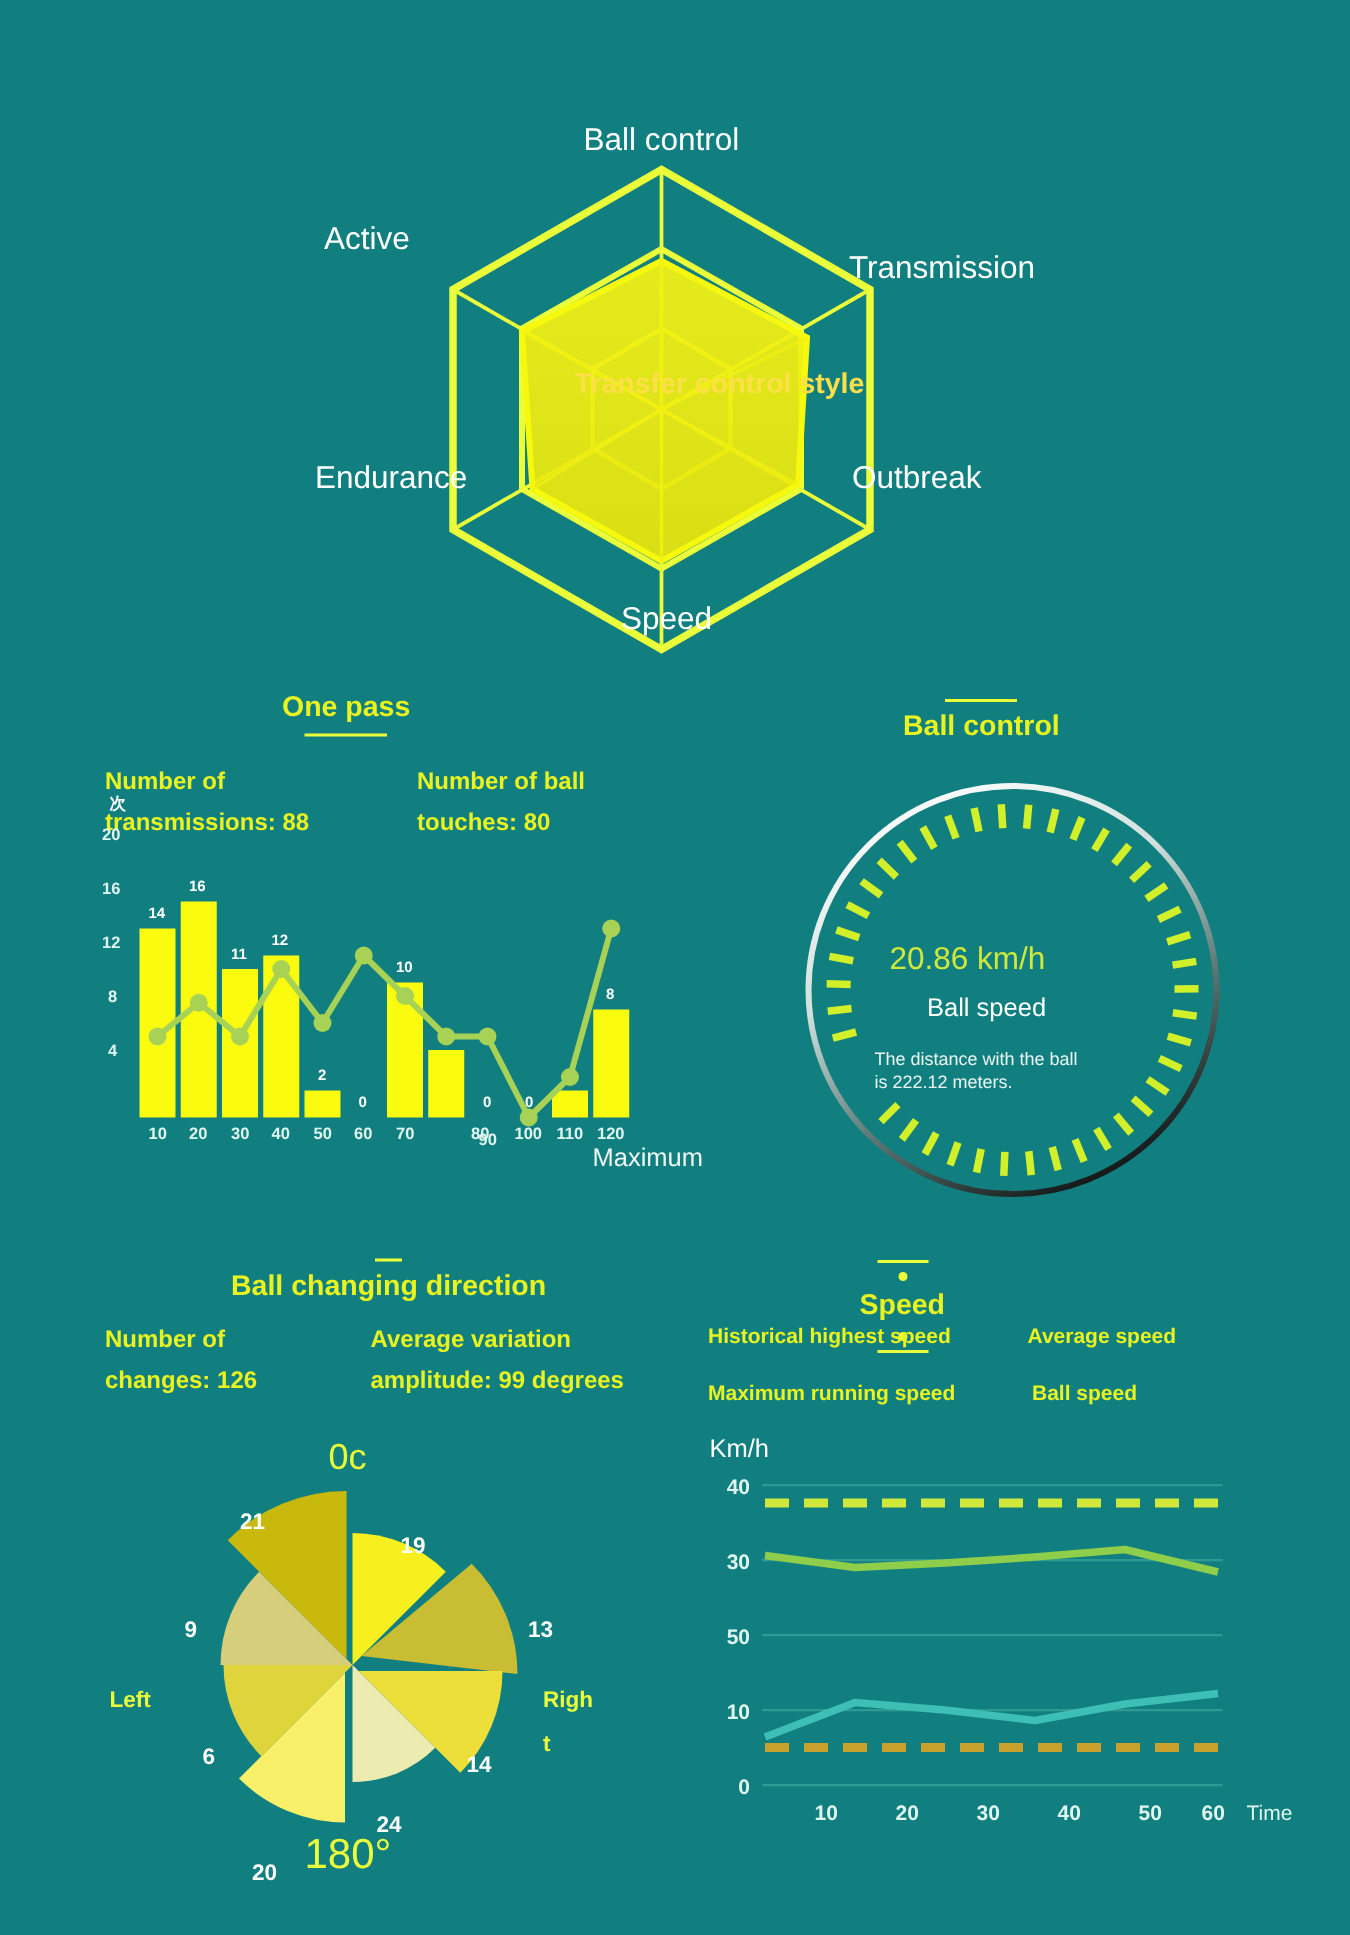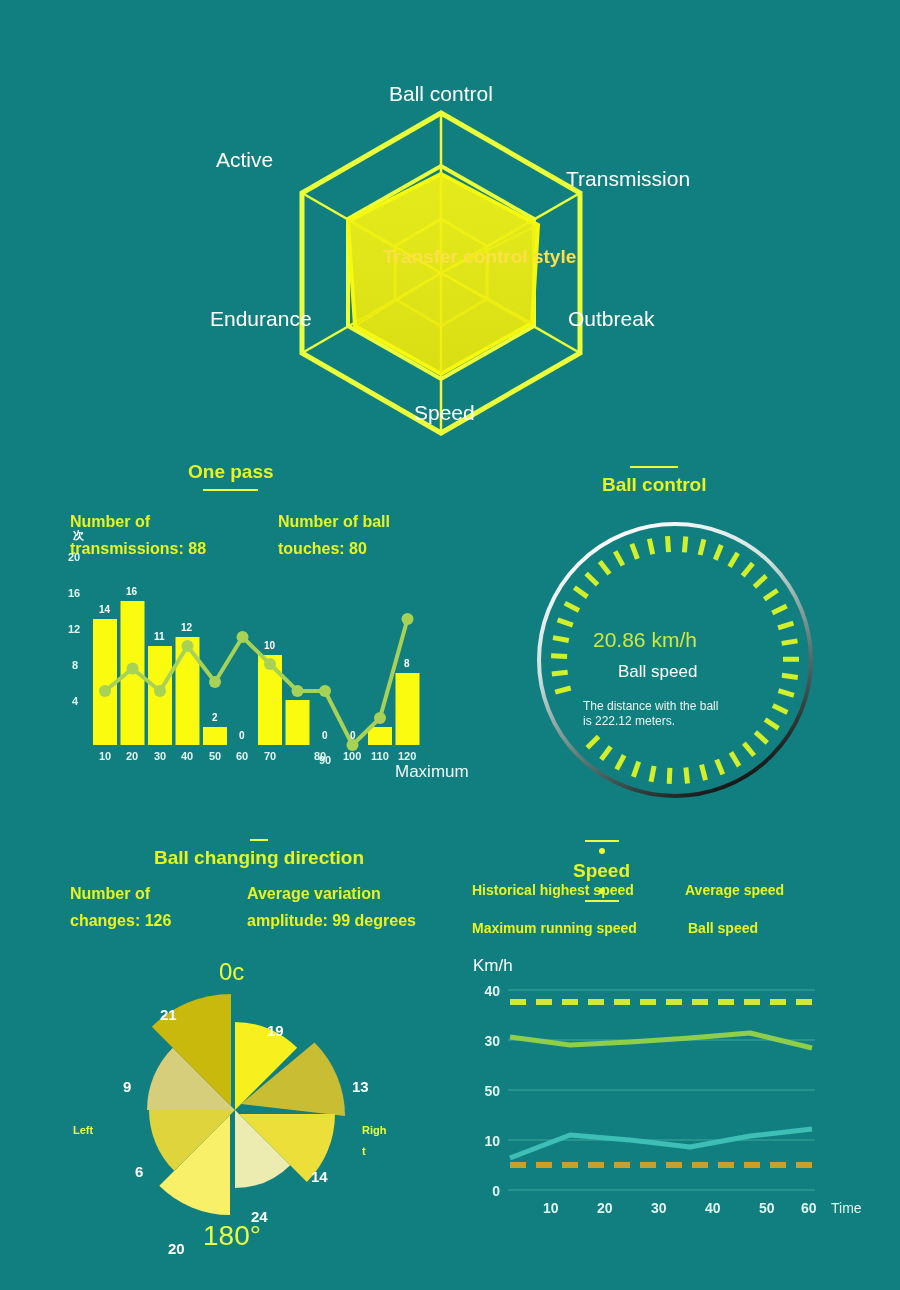--- a/index.html
+++ b/index.html
@@ -60,21 +60,21 @@
     position:absolute;color:#ffffff;font-size:17px;white-space:nowrap;
   }
   .gauge-note{
     position:absolute;color:#eaf5f0;font-size:12px;line-height:1.25;white-space:pre-line;
   }
 
   
   #rose-panel{left:55px;top:870px;width:420px;height:400px;}
   .rose-val{position:absolute;color:#ffffff;font-size:15px;font-weight:bold;}
   .rose-deg{position:absolute;color:#eaff3a;font-size:24px;}
-  .rose-side{position:absolute;color:#eaff3a;font-size:11px;font-weight:bold;white-space:pre-line;line-height:1.9;}
+  .rose-side{position:absolute;color:#eaff3a;font-size:15px;font-weight:bold;white-space:pre-line;line-height:1.9;}
 
   
   #speed-panel{left:460px;top:870px;width:430px;height:400px;}
   .sp-legend{position:absolute;color:#e8f320;font-size:14px;font-weight:bold;white-space:nowrap;}
   .sp-unit{position:absolute;color:#ffffff;font-size:17px;}
   .sp-ytick{position:absolute;color:#dff6ef;font-size:14px;font-weight:bold;text-align:right;}
   .sp-xtick{position:absolute;color:#dff6ef;font-size:14px;font-weight:bold;}
   .sp-xname{position:absolute;color:#dff6ef;font-size:14px;}
 </style>
 </head>

